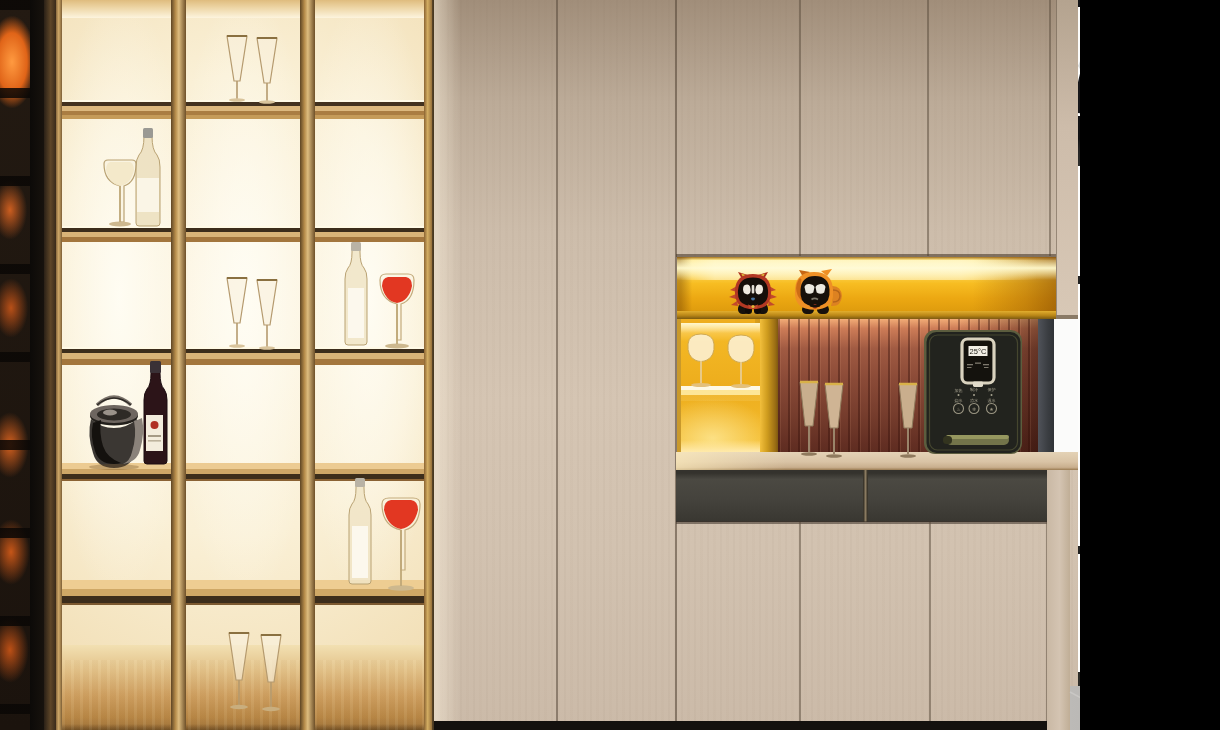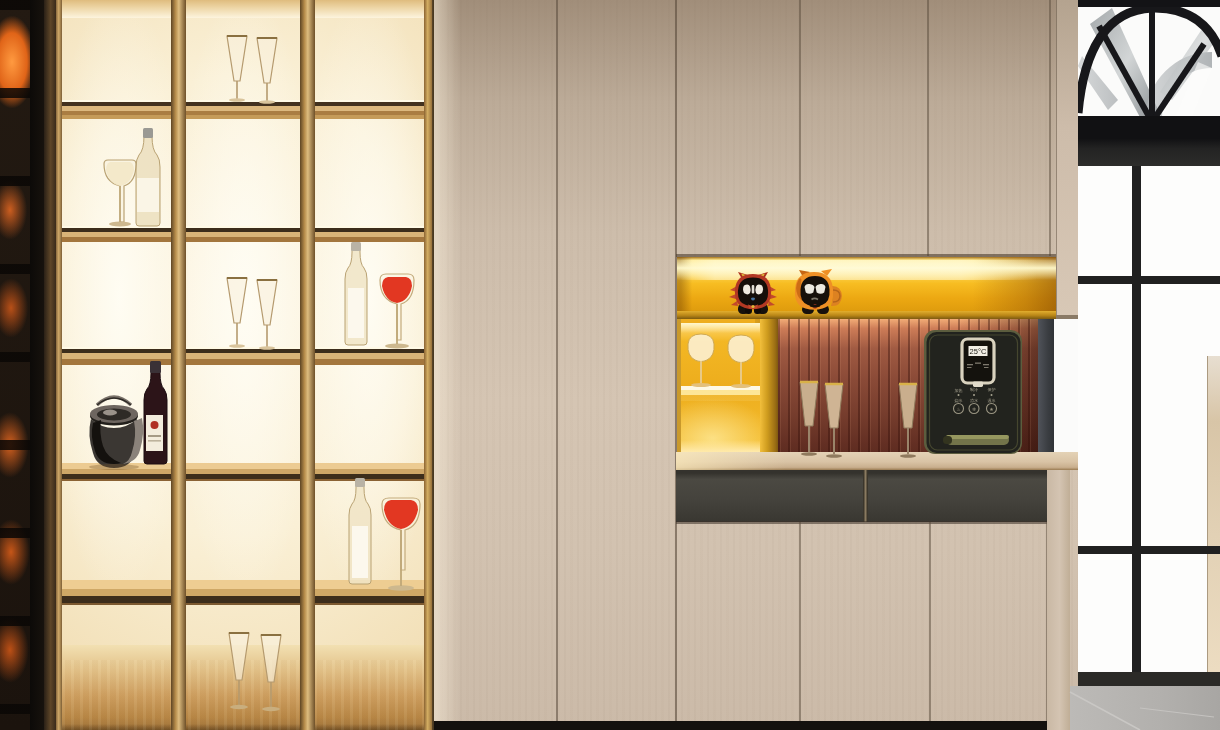--- a/index.html
+++ b/index.html
@@ -1,16 +1,16 @@
 <!DOCTYPE html>
 <html><head>
 <meta charset="utf-8">
 <style>
   html,body{margin:0;padding:0;background:#000;}
-  #scene{position:relative;width:1220px;height:730px;overflow:hidden;
+  #scene{position:relative;width:1080px;height:730px;overflow:hidden;
     font-family:"Liberation Sans",sans-serif;background:#d3c3b1;}
   #scene div{position:absolute;}
   #scene svg{position:absolute;display:block;}
 </style>
 </head>
 <body>
 <div id="scene">
 
 <div style="left:0;top:0;width:30px;height:730px;background:
   radial-gradient(30px 58px at 12px 62px, #ff9a40 0%, #e06418 50%, rgba(40,16,6,0) 80%),

